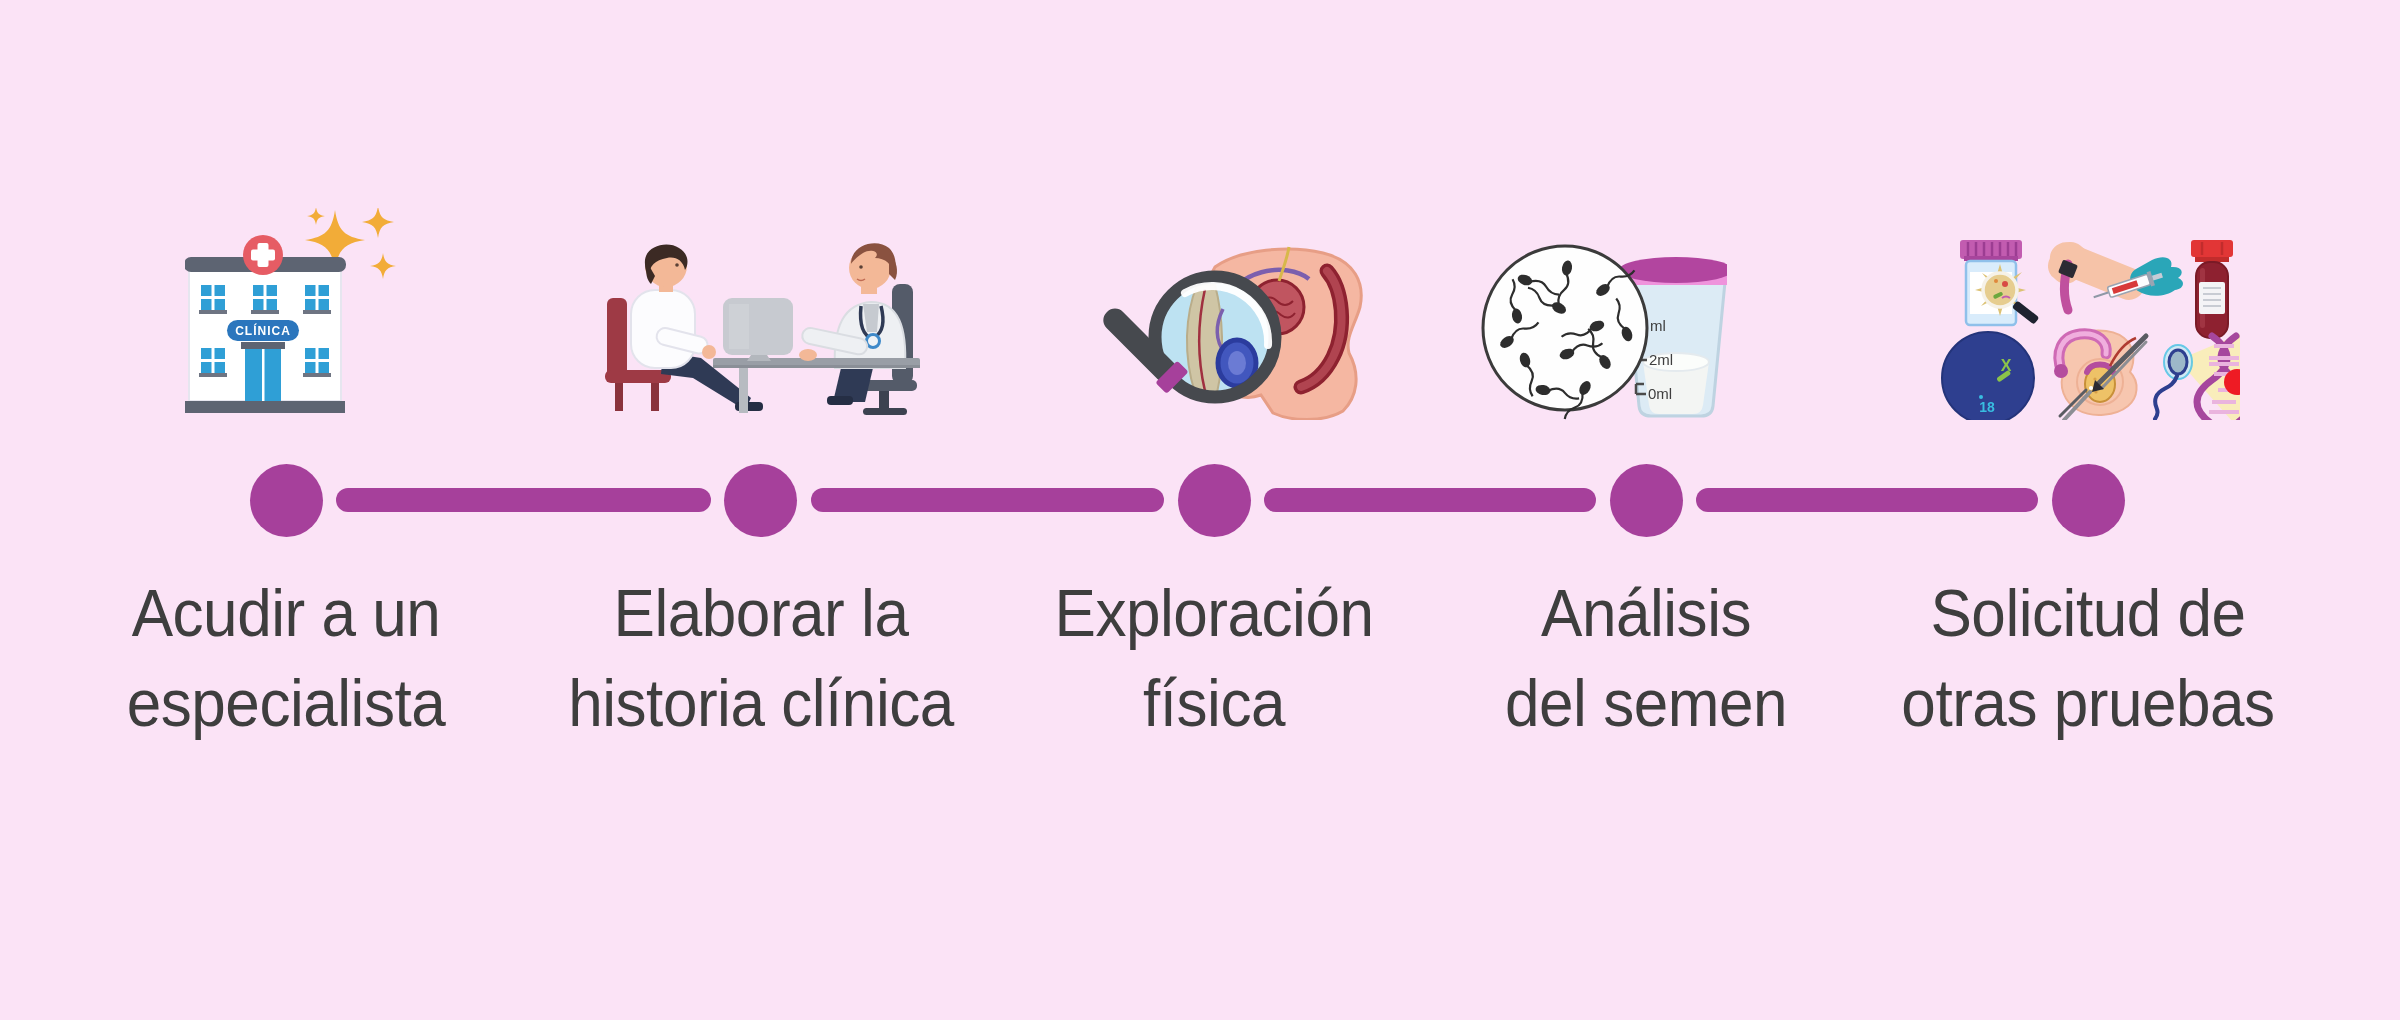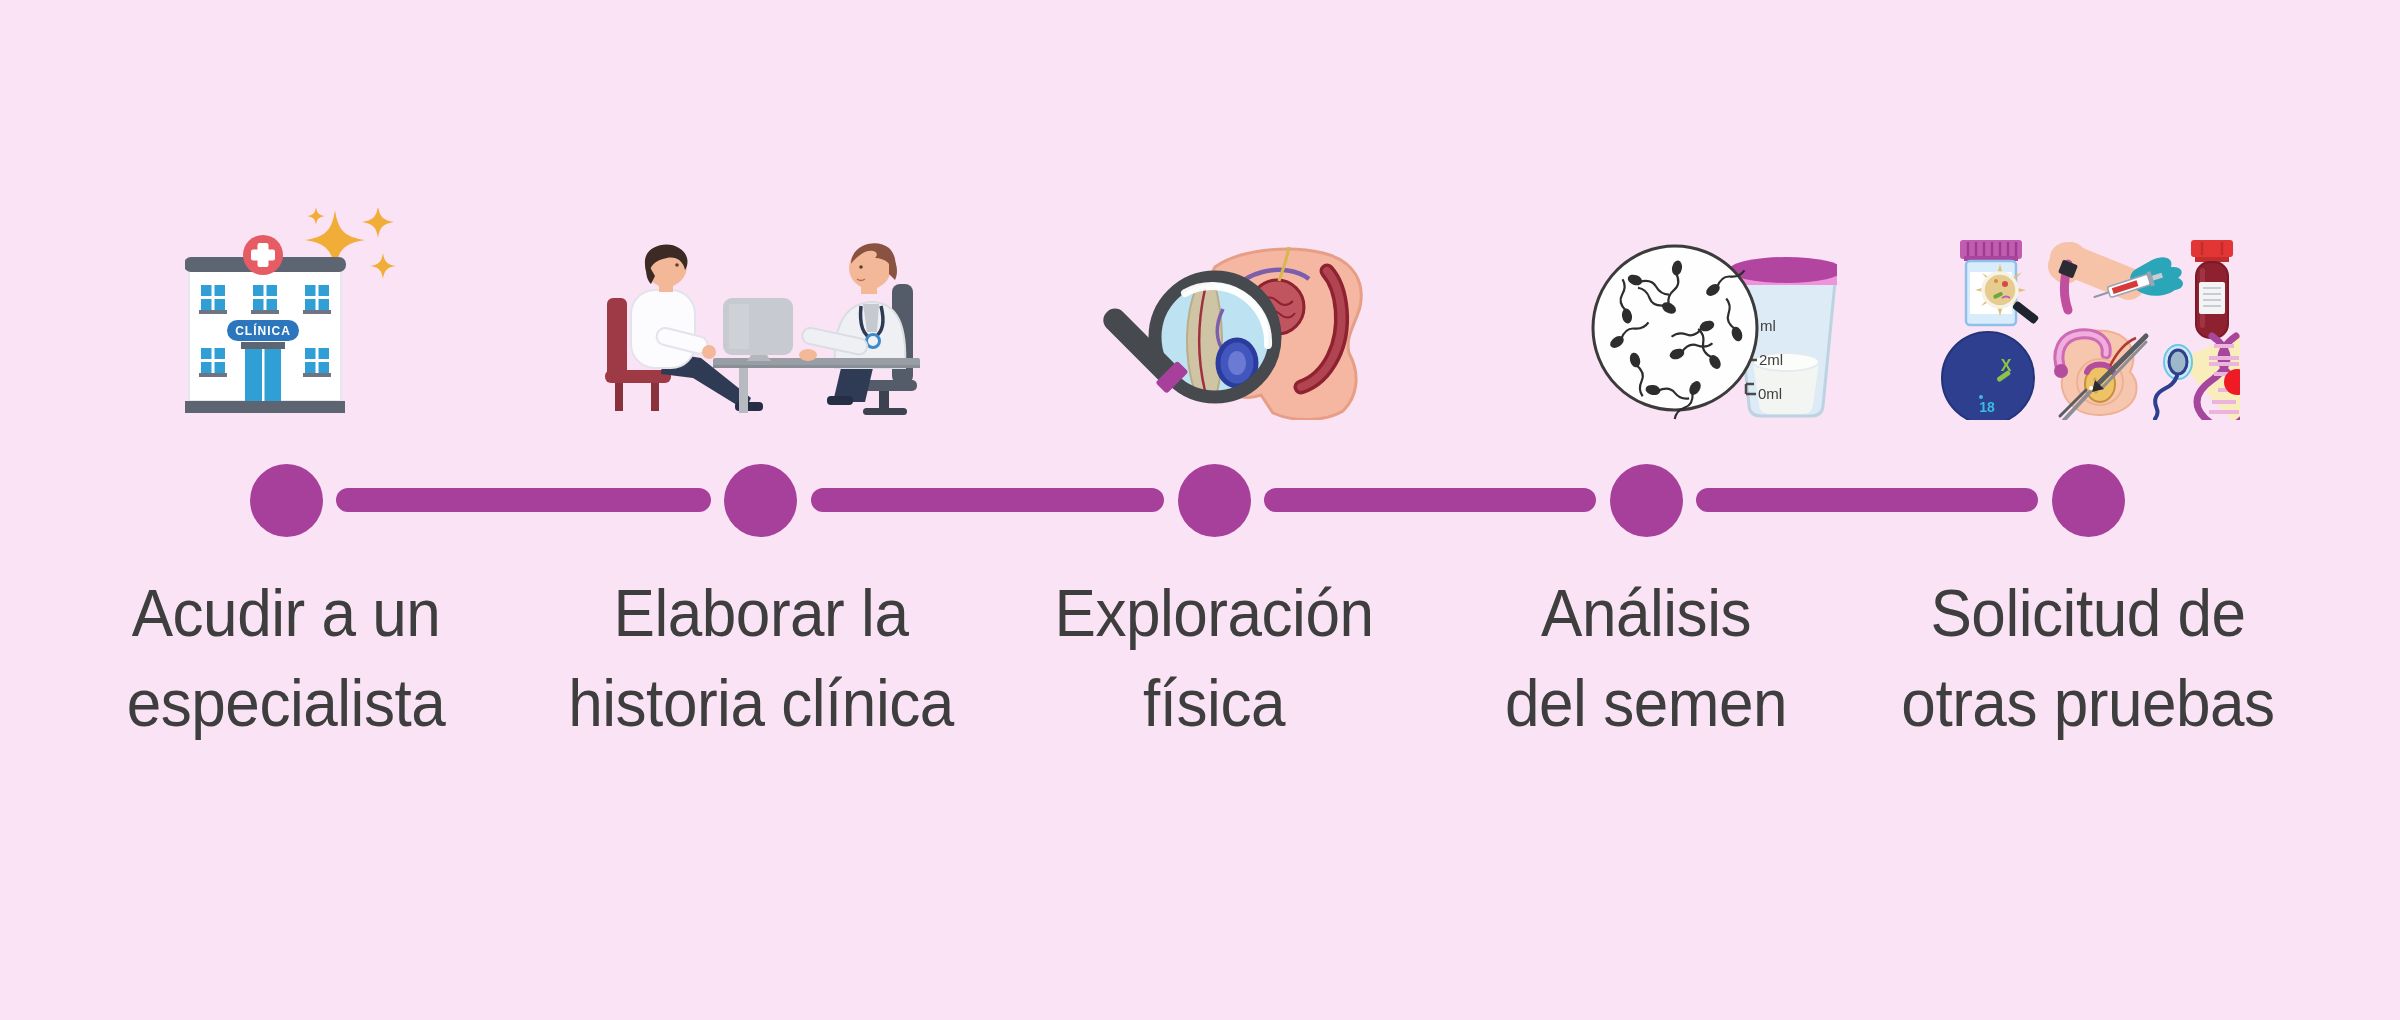--- a/index.html
+++ b/index.html
@@ -20,21 +20,21 @@
   }
   .d1{left:250px}.d2{left:724px}.d3{left:1178px}.d4{left:1610px}.d5{left:2052px}
   .c1{left:336px;width:375px}
   .c2{left:811px;width:353px}
   .c3{left:1264px;width:332px}
   .c4{left:1696px;width:342px}
   .icon-box{position:absolute;}
   .i1{left:185px;top:208px;width:215px;height:207px}
   .i2{left:605px;top:240px;width:315px;height:180px}
   .i3{left:1065px;top:245px;width:300px;height:175px}
-  .i4{left:1591px;top:242px;width:246px;height:178px}
+  .i4{left:1481px;top:242px;width:246px;height:178px}
   .i5{left:1940px;top:240px;width:300px;height:180px}
   .icon-box svg{width:100%;height:100%;display:block;}
   .label{
     position:absolute;top:568px;width:640px;
     transform:translateX(-50%) scaleX(0.94);
     text-align:center;
     font-size:66px;line-height:1.37;color:#3e3e3e;
     white-space:pre-line;letter-spacing:-0.5px;
   }
   .l1{left:286px}.l2{left:761px}.l3{left:1214px}.l4{left:1646px}.l5{left:2088px}

